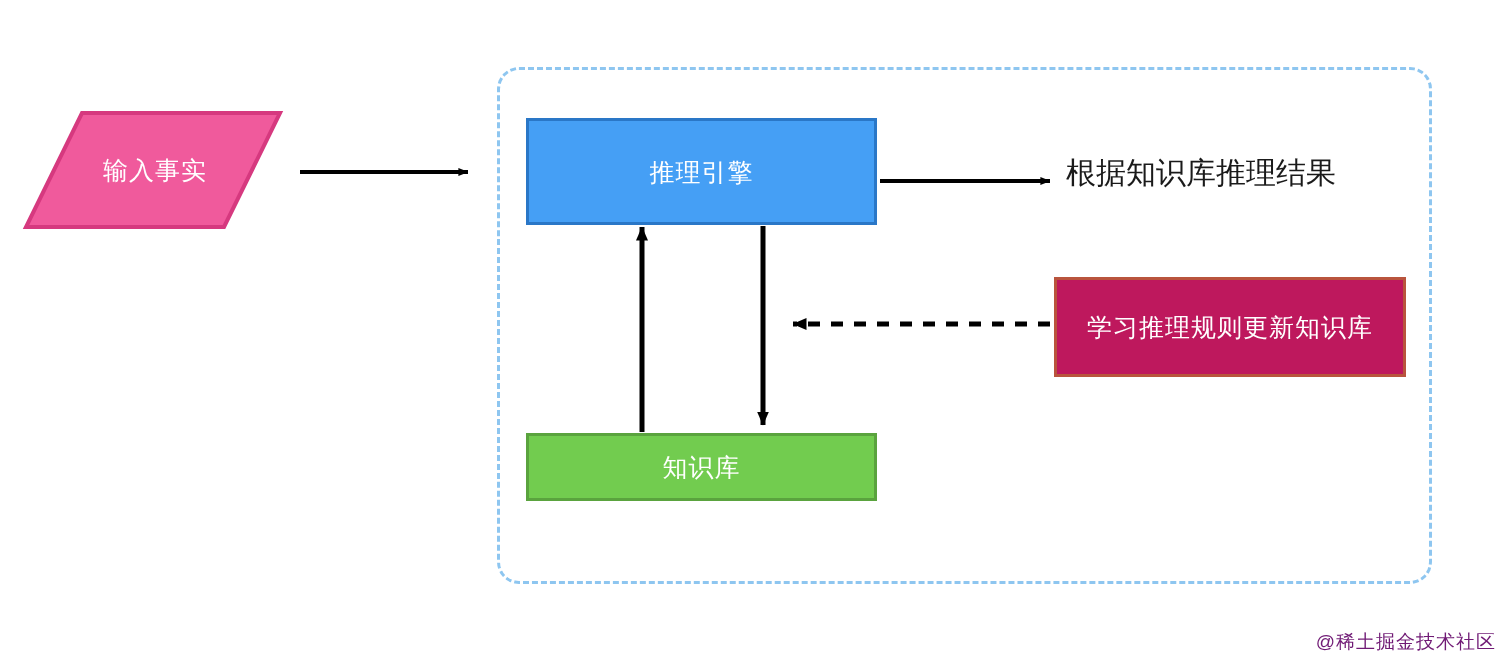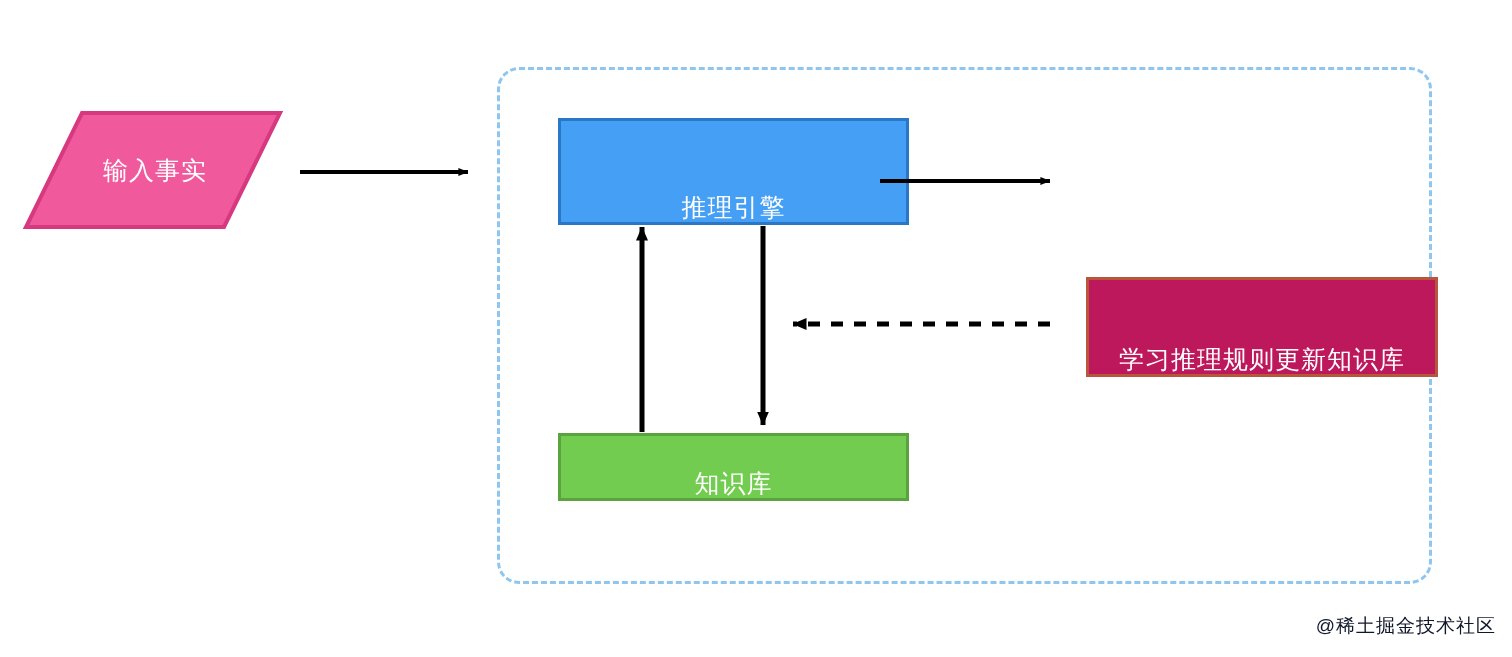--- a/index.html
+++ b/index.html
@@ -62,23 +62,22 @@
     align-items: center;
     justify-content: center;
     padding-left: 4px;
     box-sizing: border-box;
   }
   
   .rect-node {
     position: absolute;
     box-sizing: border-box;
     display: flex;
-    align-items: flex-end;
+    align-items: center;
     justify-content: center;
-    margin-left: 32px;
   }
   .node-engine {
     left: 526px;
     top: 118px;
     width: 351px;
     height: 107px;
     background: #459ff5;
     border: 3px solid #2a77c7;
   }
   .node-kb {
@@ -116,22 +115,22 @@
     left: 0;
     top: 0;
     width: 1512px;
     height: 657px;
     pointer-events: none;
   }
   
   .watermark {
     position: absolute;
     right: 22px;
-    bottom: 18px;
-    color: #0f172a;
+    bottom: 2px;
+    color: #701a75;
     font-size: 19px;
     letter-spacing: 1px;
     white-space: nowrap;
     user-select: none;
     text-align: center;
   }
 </style>
 </head>
 <body>
 
@@ -151,20 +150,21 @@
   </div>
 
   <div class="rect-node node-kb">
     <span class="node-label">知识库</span>
   </div>
 
   <div class="rect-node node-learn">
     <span class="node-label">学习推理规则更新知识库</span>
   </div>
 
+  <div class="plain-text text-result">根据知识库推理结果</div>
 
   <svg class="arrows" viewBox="0 0 1512 657">
     <defs>
       <marker id="ah" markerWidth="10" markerHeight="8" refX="9.6" refY="4" orient="auto" markerUnits="userSpaceOnUse">
         <path d="M0,0 L10,4 L0,8 z" fill="#000000"></path>
       </marker>
       <marker id="ah-left" markerWidth="14" markerHeight="12" refX="13.5" refY="6" orient="auto" markerUnits="userSpaceOnUse">
         <path d="M0,0 L14,6 L0,12 z" fill="#000000"></path>
       </marker>
     </defs>

